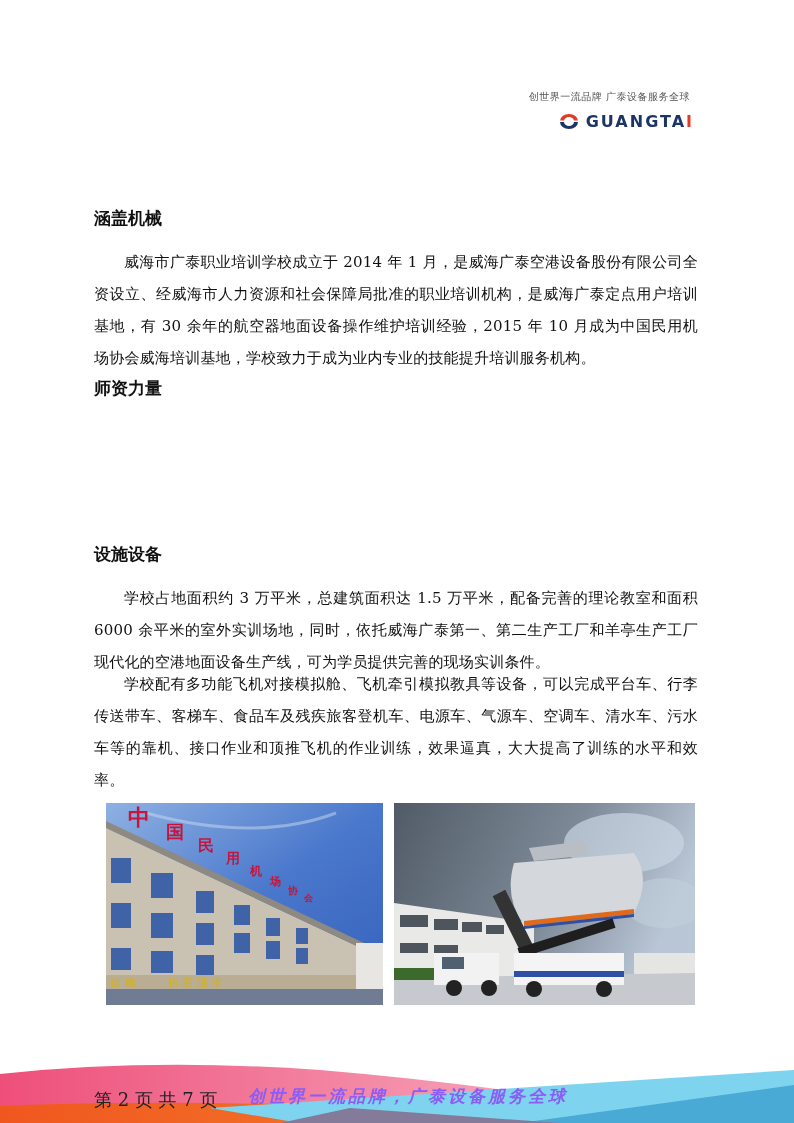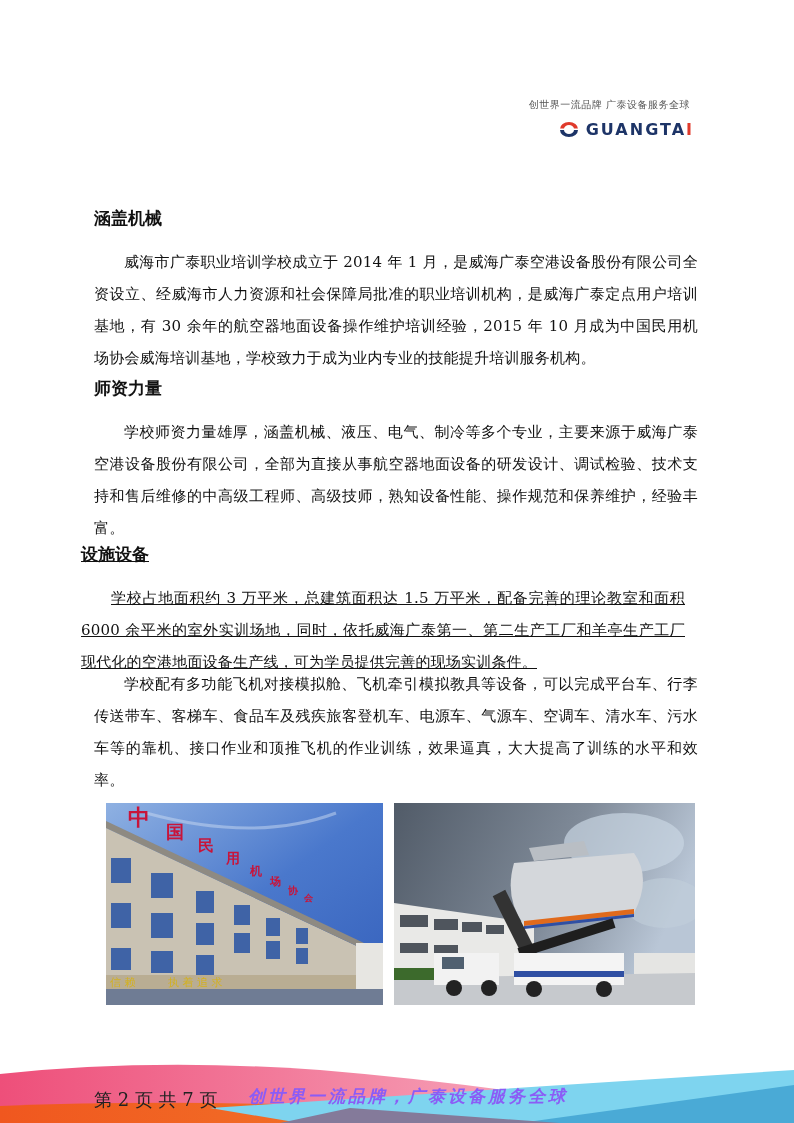--- a/index.html
+++ b/index.html
@@ -3,21 +3,21 @@
 <meta charset="utf-8">
 <style>
   html, body { margin: 0; padding: 0; }
   body {
     width: 794px; height: 1123px; position: relative; overflow: hidden;
     background: #ffffff;
     font-family: "DejaVu Serif", "Liberation Serif", serif;
     color: #111;
   }
   .header {
-    position: absolute; left: 382px; top: 92px; width: 320px; height: 86px;
+    position: absolute; left: 382px; top: 84px; width: 320px; height: 86px;
   }
   .slogan-top {
     position: absolute; right: 12px; top: 6px;
     font-family: "DejaVu Sans", "Liberation Sans", sans-serif;
     font-size: 10px; color: #555; letter-spacing: 0.5px; white-space: nowrap;
   }
   .logo-row {
     position: absolute; right: 8px; top: 26px; height: 22px;
     display: flex; align-items: center;
   }
@@ -35,21 +35,21 @@
   .section-title {
     font-size: 17px; font-weight: bold; margin: 0; line-height: 28px; height: 28px;
     font-family: "DejaVu Sans", "Liberation Sans", sans-serif;
   }
   .para {
     font-size: 15px; line-height: 32px; margin: 0; text-indent: 2em;
     text-align: justify; letter-spacing: 0.2px;
   }
   .sec1 { position: absolute; left: 94px; top: 204px; width: 604px; }
   .sec2 { position: absolute; left: 94px; top: 374px; width: 604px; }
-  .sec3 { position: absolute; left: 81px; top: 540px; width: 604px; text-decoration: underline; }
+  .sec3 { position: absolute; left: 94px; top: 540px; width: 604px; }
   .sec3b { position: absolute; left: 94px; top: 668px; width: 604px; }
   .sec1 .para, .sec2 .para, .sec3 .para { margin-top: 14px; }
   .photo {
     position: absolute; overflow: hidden;
   }
   .photo-building {
     left: 106px; top: 803px; width: 277px; height: 202px;
     background: linear-gradient(160deg, #6f9ad8 0%, #3f6ec8 45%, #2e58b5 100%);
   }
   .photo-vehicles {
@@ -82,21 +82,20 @@
   </div>
 </div>
 
 <div class="sec1">
   <h2 class="section-title">涵盖机械</h2>
   <p class="para">威海市广泰职业培训学校成立于 2014 年 1 月，是威海广泰空港设备股份有限公司全资设立、经威海市人力资源和社会保障局批准的职业培训机构，是威海广泰定点用户培训基地，有 30 余年的航空器地面设备操作维护培训经验，2015 年 10 月成为中国民用机场协会威海培训基地，学校致力于成为业内专业的技能提升培训服务机构。</p>
 </div>
 
 <div class="sec2">
   <h2 class="section-title">师资力量</h2>
-  <p class="para">学校师资力量雄厚，涵盖机械、液压、电气、制冷等多个专业，主要来源于威海广泰空港设备股份有限公司，全部为直接从事航空器地面设备的研发设计、调试检验、技术支持和售后维修的中高级工程师、高级技师，熟知设备性能、操作规范和保养维护，经验丰富。</p>
 </div>
 
 <div class="sec3">
   <h2 class="section-title">设施设备</h2>
   <p class="para">学校占地面积约 3 万平米，总建筑面积达 1.5 万平米，配备完善的理论教室和面积 6000 余平米的室外实训场地，同时，依托威海广泰第一、第二生产工厂和羊亭生产工厂现代化的空港地面设备生产线，可为学员提供完善的现场实训条件。</p>
 </div>
 <div class="sec3b">
   <p class="para">学校配有多功能飞机对接模拟舱、飞机牵引模拟教具等设备，可以完成平台车、行李传送带车、客梯车、食品车及残疾旅客登机车、电源车、气源车、空调车、清水车、污水车等的靠机、接口作业和顶推飞机的作业训练，效果逼真，大大提高了训练的水平和效率。</p>
 </div>
 

